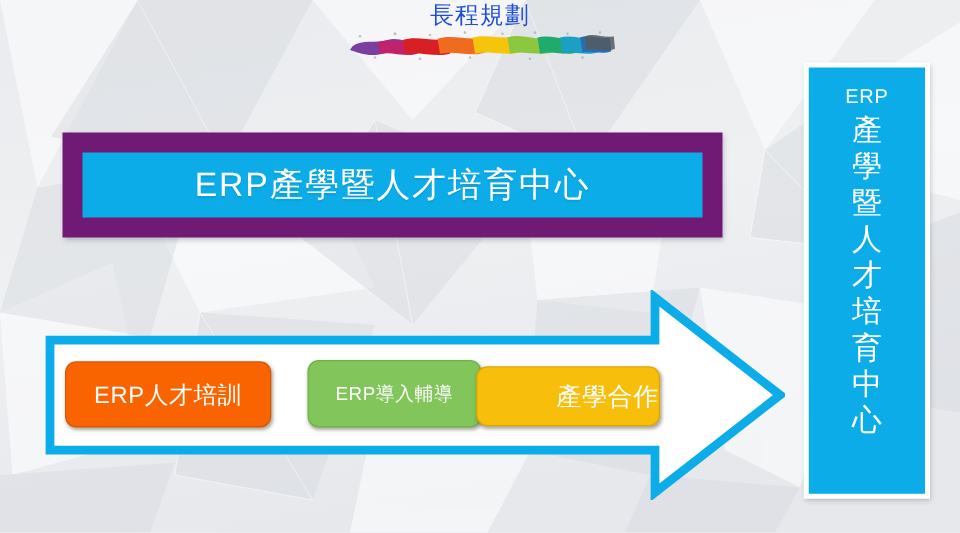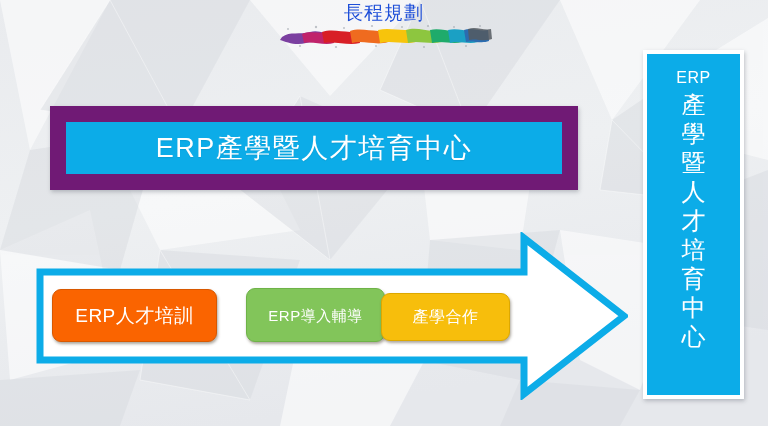--- a/index.html
+++ b/index.html
@@ -78,23 +78,23 @@
     left:52px; top:289px; width:165px; height:53px;
     background:#fa6400; border:1px solid #d85800;
     font-size:19px; letter-spacing:.5px;
   }
   #pill-consulting{
     left:218px; top:288px; width:139px; height:54px;
     background:#82c55a; border:1px solid #6eb348;
     font-size:15px; line-height:19px; letter-spacing:.5px;margin-left:28px;
   }
   #pill-collab{
-    left:381px; top:293px; width:129px; height:48px;
+    left:381px; top:293px; width:147px; height:48px;
     background:#f7be0c; border:1px solid #dda800;
-    font-size:16px; letter-spacing:.5px;
+    font-size:20px; letter-spacing:.5px;justify-content:flex-end;
   }
 </style>
 </head>
 <body>
 
 <svg id="bg" viewBox="0 0 768 426" preserveAspectRatio="none">
   <defs>
     <linearGradient id="bgg" x1="0" y1="0" x2="0.3" y2="1">
       <stop offset="0" stop-color="#e9ebee"></stop>
       <stop offset="0.5" stop-color="#eef0f2"></stop>

